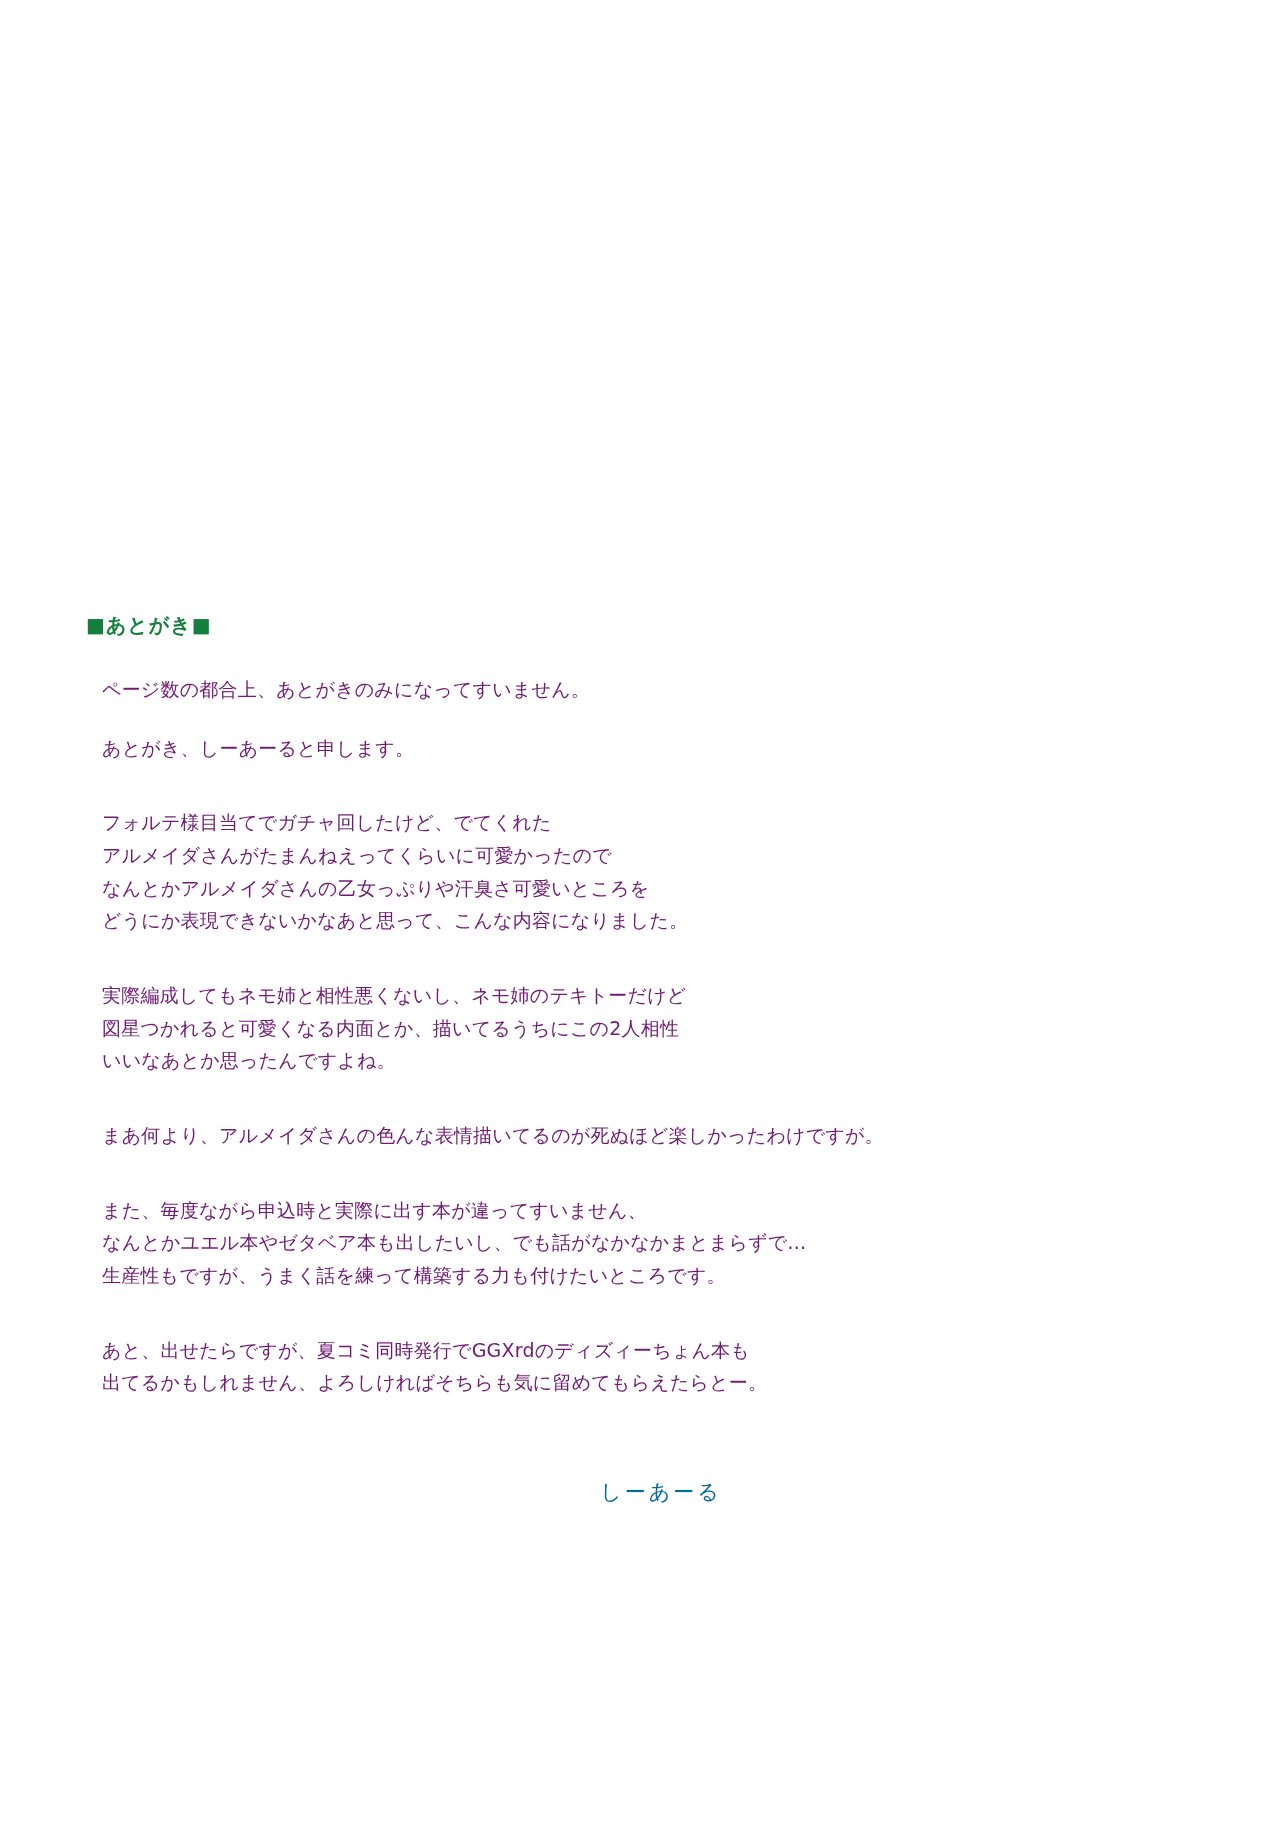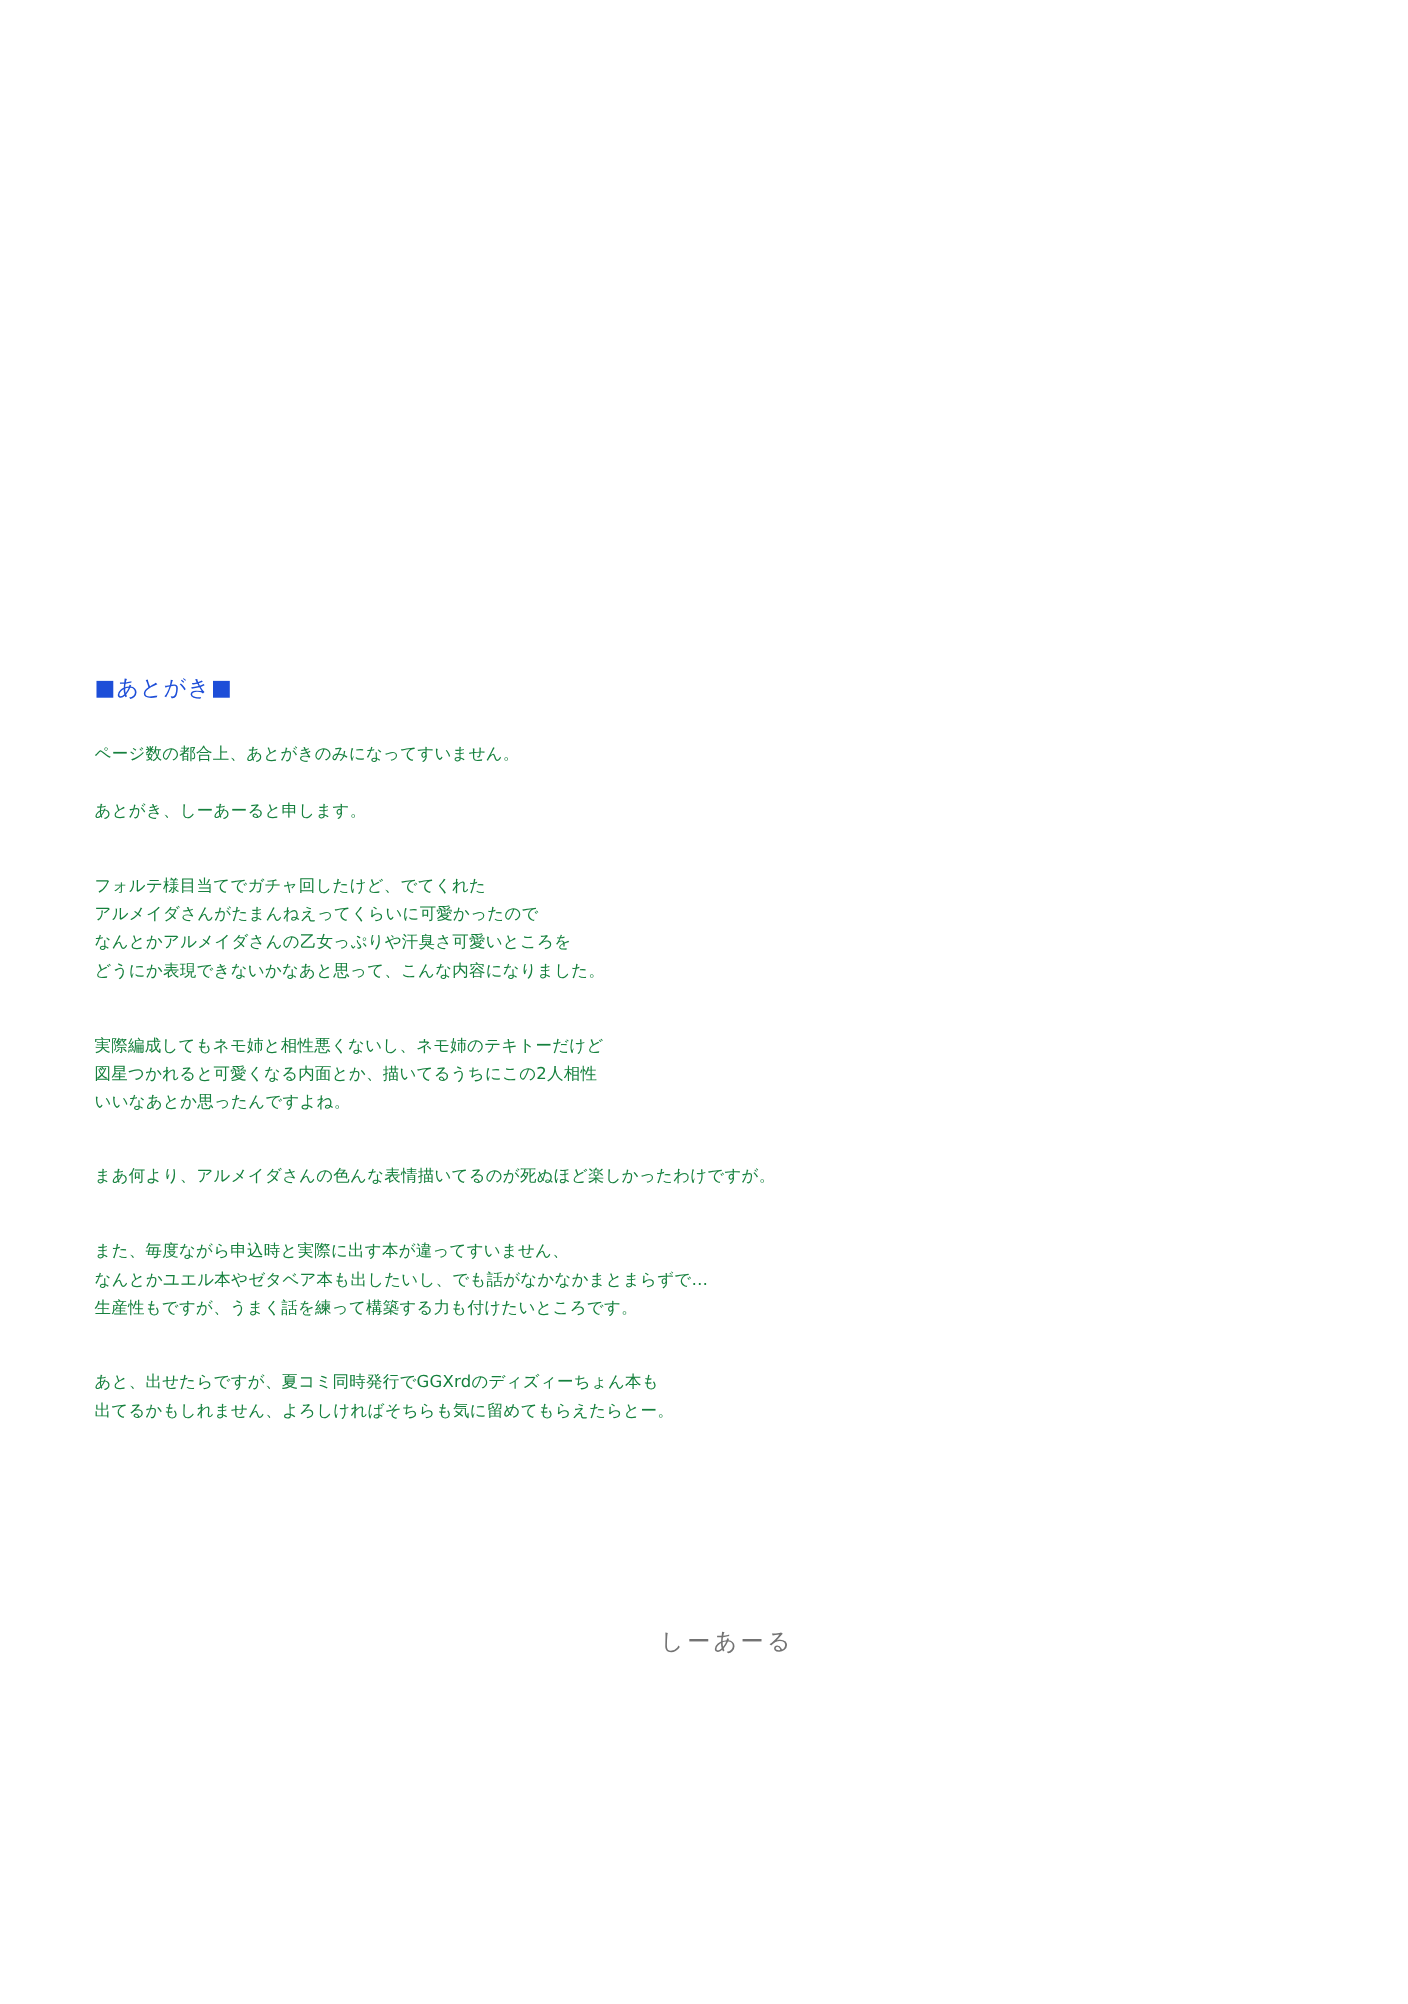--- a/index.html
+++ b/index.html
@@ -17,48 +17,48 @@
     overflow: hidden;
   }
   .content {
     position: absolute;
     left: 86px;
     top: 612px;
     width: 1090px;
   }
   .heading {
     font-size: 20px;
-    font-weight: normal;
+    font-weight: bold;
     letter-spacing: 1px;
     margin: 0 0 34px 0;
-    color: #1d4ed8;
+    color: #15803d;
   }
   .para {
-    font-size: 15px;
+    font-size: 19px;
     line-height: 1.72;
-    margin: 0 0 26px 0;
-    color: #15803d;
+    margin: 0 0 26px 16px;
+    color: #701a75;
     letter-spacing: 0.2px;
     white-space: pre-line;
   }
   .para.gap-lg {
     margin-bottom: 42px;
   }
   .para.gap-xl {
     margin-bottom: 62px;
   }
   .signature {
     position: absolute;
     left: 86px;
     top: 1478px;
     width: 1090px;
     text-align: center;
     font-size: 21px;
     letter-spacing: 3px;
-    color: #737373;
+    color: #0369a1;
   }
   .sig-inner {
     display: inline-block;
     margin-left: 60px;
   }
 </style>
 </head>
 <body>
 
 <div class="page">

